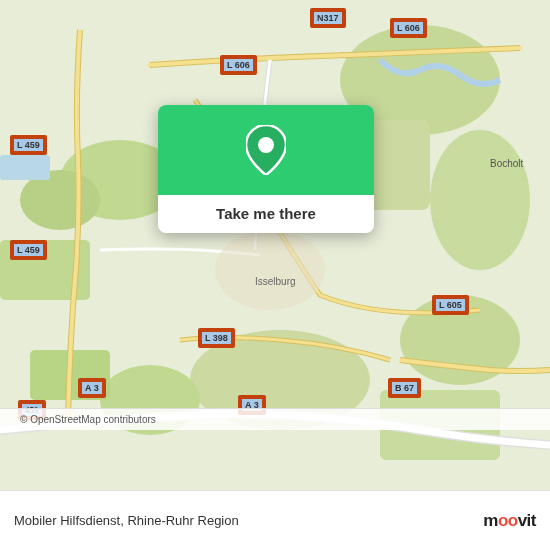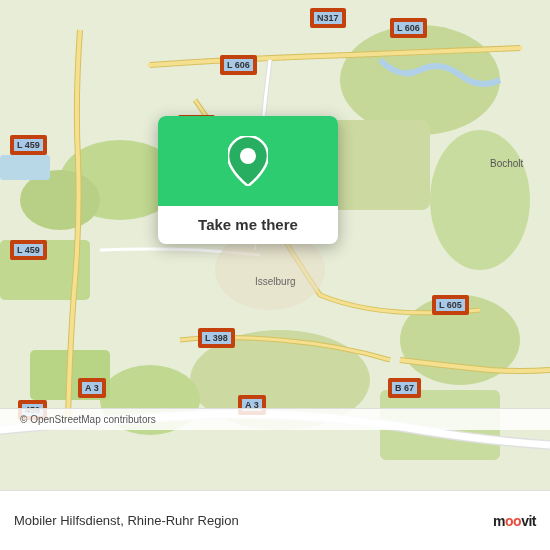--- a/index.html
+++ b/index.html
@@ -40,23 +40,23 @@
       font-weight: bold;
       padding: 1px 3px;
       border-radius: 2px;
       white-space: nowrap;
       border: 4px solid #c2410c;
     }
 
     
     .popup-card {
       position: absolute;
-      top: 116px;
+      top: 105px;
       left: 158px;
-      width: 180px;
+      width: 216px;
       background: #fff;
       border-radius: 8px;
       box-shadow: 0 4px 16px rgba(0,0,0,0.3);
       overflow: hidden;
       z-index: 10;
     }
 
     .popup-green-top {
       background: #2ecc71;
       height: 90px;
@@ -104,21 +104,21 @@
       background: #fff;
       border-top: 1px solid #e0e0e0;
       display: flex;
       align-items: center;
       padding: 0 14px;
       gap: 10px;
     }
 
     .moovit-logo {
       margin-left: auto;
-      font-size: 14px;
+      font-size: 17px;
       font-weight: bold;
       color: #222;
       letter-spacing: -0.5px;
     }
 
     .moovit-dot {
       color: #e74c3c;
     }
 
     .info-text {
@@ -205,21 +205,21 @@
         <ellipse cx="270" cy="270" rx="55" ry="40" fill="#e8e0c8" opacity="0.6"></ellipse>
 
         <text x="255" y="285" font-size="10" fill="#666" font-family="Arial">Isselburg</text>
       </svg>
 
       <div class="road-label" style="top:8px;left:310px;">N317</div>
       <div class="road-label" style="top:18px;left:390px;">L 606</div>
       <div class="road-label" style="top:55px;left:220px;">L 606</div>
       <div class="road-label" style="top:135px;left:10px;">L 459</div>
       <div class="road-label" style="top:240px;left:10px;">L 459</div>
-      <div class="road-label" style="top:400px;left:18px;">459</div>
+      <div class="road-label" style="top:400px;left:18px;font-family:Liberation Serif, serif;">459</div>
       <div class="road-label" style="top:115px;left:178px;">L 605</div>
       <div class="road-label" style="top:295px;left:432px;">L 605</div>
       <div class="road-label" style="top:328px;left:198px;">L 398</div>
       <div class="road-label" style="top:378px;left:78px;">A 3</div>
       <div class="road-label" style="top:395px;left:238px;">A 3</div>
       <div class="road-label" style="top:378px;left:388px;">B 67</div>
       <div class="town-label" style="top:158px;left:490px;">Bocholt</div>
 
       <div class="popup-card">
         <div class="popup-green-top">

